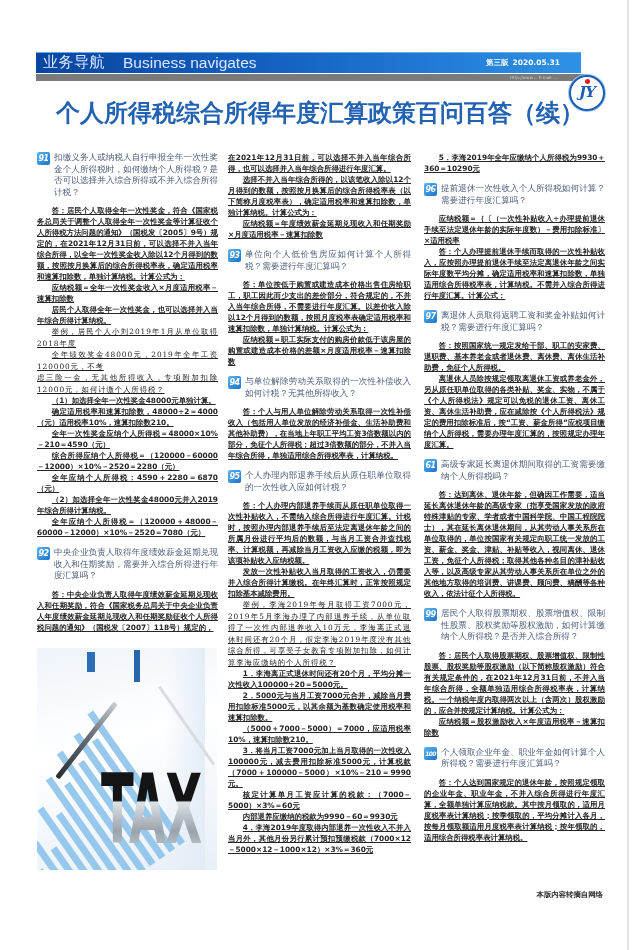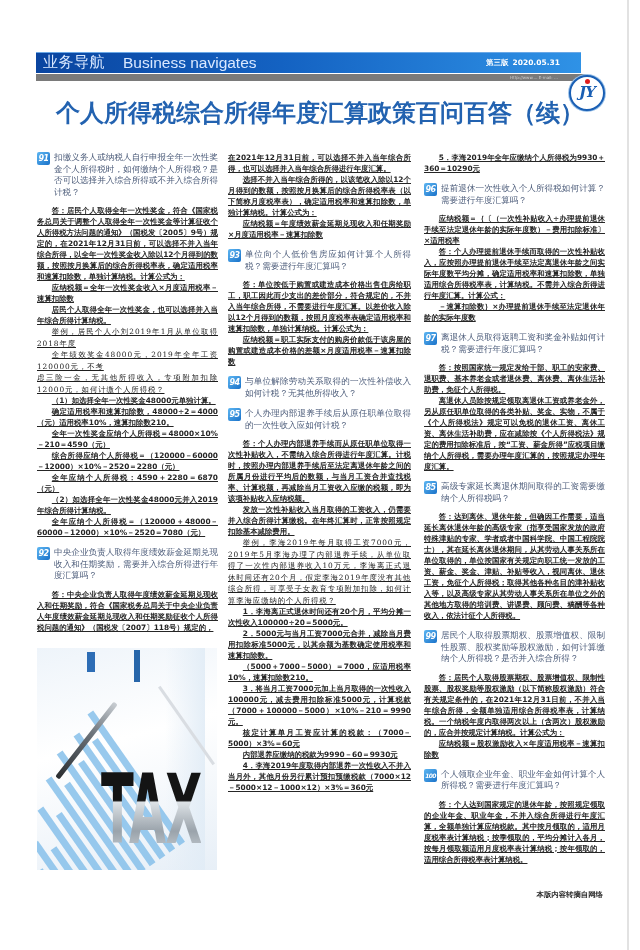--- a/index.html
+++ b/index.html
@@ -163,20 +163,21 @@
     <span class="badge">93</span>
     <span>单位向个人低价售房应如何计算个人所得税？需要进行年度汇算吗？</span>
   </div>
   <p class="p">答：单位按低于购置或建造成本价格出售住房给职工，职工因此而少支出的差价部分，符合规定的，不并入当年综合所得，不需要进行年度汇算。以差价收入除以12个月得到的数额，按照月度税率表确定适用税率和速算扣除数，单独计算纳税。计算公式为：</p>
   <p class="p">应纳税额＝职工实际支付的购房价款低于该房屋的购置或建造成本价格的差额×月度适用税率－速算扣除数</p>
 
   <div class="q">
     <span class="badge">94</span>
     <span>与单位解除劳动关系取得的一次性补偿收入如何计税？无其他所得收入？</span>
   </div>
+  <p class="p">答：个人与用人单位解除劳动关系取得一次性补偿收入（包括用人单位发放的经济补偿金、生活补助费和其他补助费），在当地上年职工平均工资3倍数额以内的部分，免征个人所得税；超过3倍数额的部分，不并入当年综合所得，单独适用综合所得税率表，计算纳税。</p>
 
   <div class="q">
     <span class="badge">95</span>
     <span>个人办理内部退养手续后从原任职单位取得的一次性收入应如何计税？</span>
   </div>
   <p class="p">答：个人办理内部退养手续而从原任职单位取得一次性补贴收入，不需纳入综合所得进行年度汇算。计税时，按照办理内部退养手续后至法定离退休年龄之间的所属月份进行平均后的数额，与当月工资合并查找税率、计算税额，再减除当月工资收入应缴的税额，即为该项补贴收入应纳税额。</p>
   <p class="p">发放一次性补贴收入当月取得的工资收入，仍需要并入综合所得计算缴税。在年终汇算时，正常按照规定扣除基本减除费用。</p>
   <p class="p ex">举例，李海2019年每月取得工资7000元，2019年5月李海办理了内部退养手续，从单位取得了一次性内部退养收入10万元，李海离正式退休时间还有20个月，假定李海2019年度没有其他综合所得，可享受子女教育专项附加扣除，如何计算李海应缴纳的个人所得税？</p>
   <p class="p">1．李海离正式退休时间还有20个月，平均分摊一次性收入100000÷20＝5000元。</p>
   <p class="p">2．5000元与当月工资7000元合并，减除当月费用扣除标准5000元，以其余额为基数确定使用税率和速算扣除数。</p>
@@ -189,31 +190,30 @@
 
 <div class="col c3">
   <p class="p">5．李海2019年全年应缴纳个人所得税为9930＋360＝10290元</p>
 
   <div class="q">
     <span class="badge">96</span>
     <span>提前退休一次性收入个人所得税如何计算？需要进行年度汇算吗？</span>
   </div>
   <p class="p">应纳税额＝｛〔（一次性补贴收入÷办理提前退休手续至法定退休年龄的实际年度数）－费用扣除标准〕×适用税率</p>
   <p class="p">答：个人办理提前退休手续而取得的一次性补贴收入，应按照办理提前退休手续至法定离退休年龄之间实际年度数平均分摊，确定适用税率和速算扣除数，单独适用综合所得税率表，计算纳税。不需并入综合所得进行年度汇算。计算公式：</p>
-  <p class="p">－速算扣除数｝×办理提前退休手续至法定退休年龄的实际年度数</p>
 
   <div class="q">
     <span class="badge">97</span>
     <span>离退休人员取得返聘工资和奖金补贴如何计税？需要进行年度汇算吗？</span>
   </div>
   <p class="p">答：按照国家统一规定发给干部、职工的安家费、退职费、基本养老金或者退休费、离休费、离休生活补助费，免征个人所得税。</p>
   <p class="p">离退休人员除按规定领取离退休工资或养老金外，另从原任职单位取得的各类补贴、奖金、实物，不属于《个人所得税法》规定可以免税的退休工资、离休工资、离休生活补助费，应在减除按《个人所得税法》规定的费用扣除标准后，按“工资、薪金所得”应税项目缴纳个人所得税，需要办理年度汇算的，按照规定办理年度汇算。</p>
 
   <div class="q">
-    <span class="badge">85</span>
+    <span class="badge">61</span>
     <span>高级专家延长离退休期间取得的工资需要缴纳个人所得税吗？</span>
   </div>
   <p class="p">答：达到离休、退休年龄，但确因工作需要，适当延长离休退休年龄的高级专家（指享受国家发放的政府特殊津贴的专家、学者或者中国科学院、中国工程院院士），其在延长离休退休期间，从其劳动人事关系所在单位取得的，单位按国家有关规定向职工统一发放的工资、薪金、奖金、津贴、补贴等收入，视同离休、退休工资，免征个人所得税；取得其他各种名目的津补贴收入等，以及高级专家从其劳动人事关系所在单位之外的其他地方取得的培训费、讲课费、顾问费、稿酬等各种收入，依法计征个人所得税。</p>
 
   <div class="q">
     <span class="badge">99</span>
     <span>居民个人取得股票期权、股票增值权、限制性股票、股权奖励等股权激励，如何计算缴纳个人所得税？是否并入综合所得？</span>
   </div>
   <p class="p">答：居民个人取得股票期权、股票增值权、限制性股票、股权奖励等股权激励（以下简称股权激励）符合有关规定条件的，在2021年12月31日前，不并入当年综合所得，全额单独适用综合所得税率表，计算纳税。一个纳税年度内取得两次以上（含两次）股权激励的，应合并按规定计算纳税。计算公式为：</p>
   <p class="p">应纳税额＝股权激励收入×年度适用税率－速算扣除数</p>

